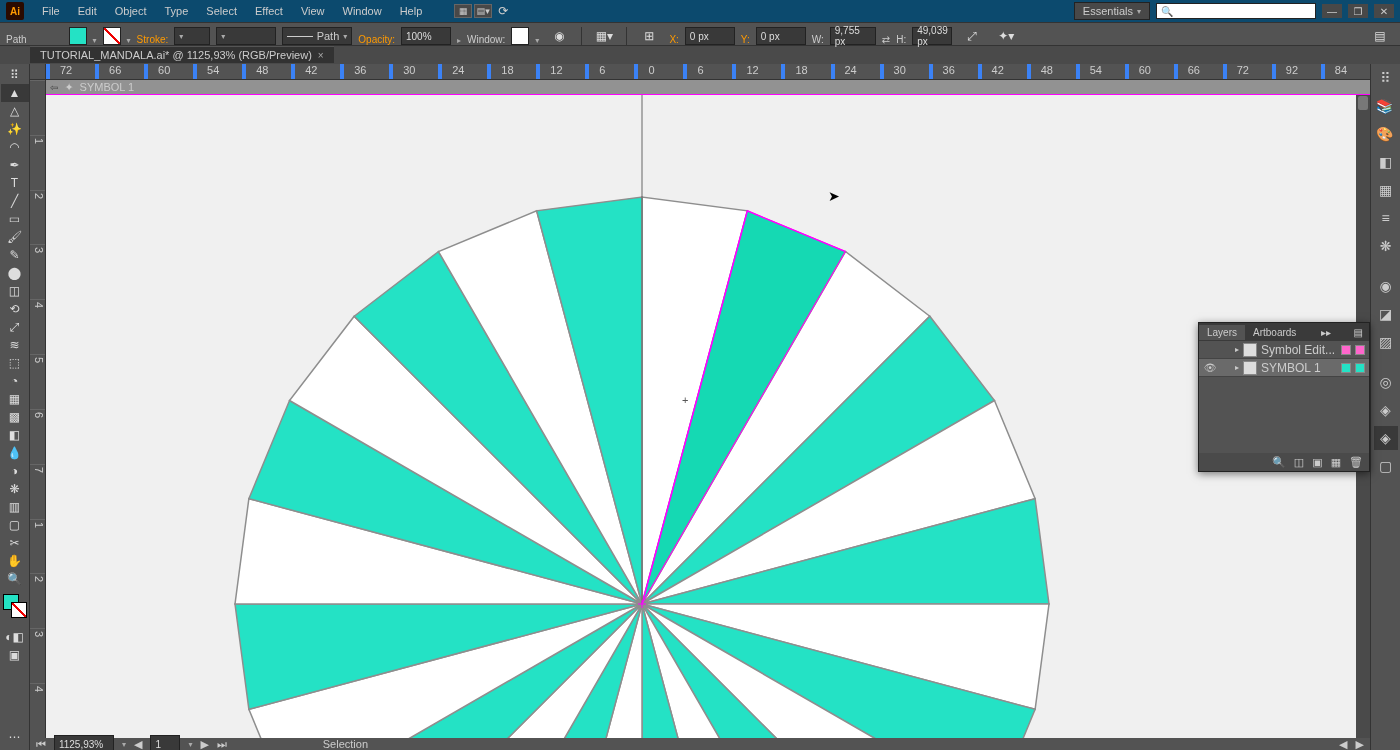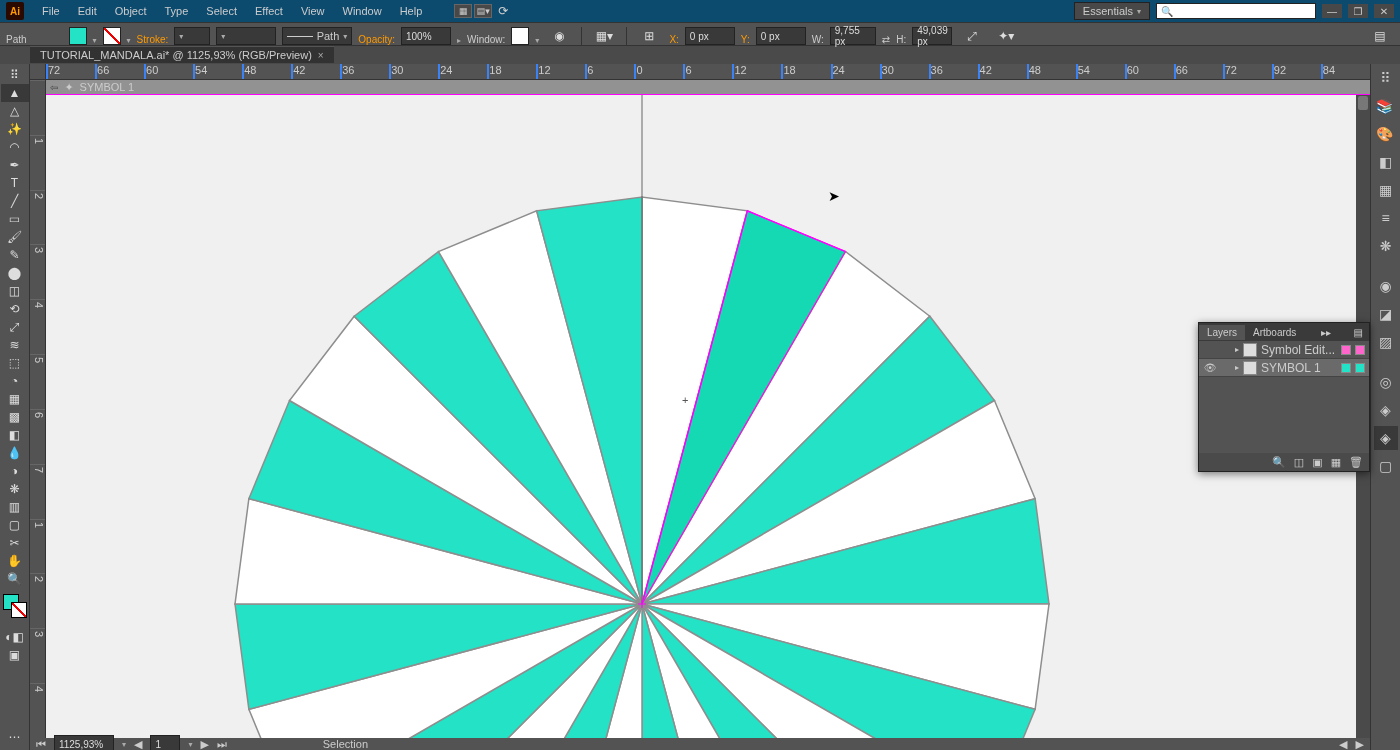--- a/index.html
+++ b/index.html
@@ -30,21 +30,21 @@
 .toolbox { position:absolute; left:0; top:0; width:30px; bottom:0; background:#535353; border-right:1px solid #333; display:flex; flex-direction:column; align-items:center; padding-top:2px; gap:0;}
 .tool { width:28px; height:18px; display:flex; align-items:center; justify-content:center; font-size:12px; color:#ddd; cursor:default;}
 .color-tools { margin-top:4px; position:relative; width:28px; height:32px;}
 .color-fg { position:absolute; width:16px; height:16px; background:#24E2C5; border:1px solid #000; left:2px; top:2px;}
 .color-bg { position:absolute; width:16px; height:16px; background:#fff; border:1px solid #000; left:10px; top:10px;}
 .color-bg::after{content:"";position:absolute;inset:0;background:linear-gradient(to top right,transparent 45%,#e00 45%,#e00 55%,transparent 55%);}
 .rightdock { position:absolute; right:0; top:0; width:30px; bottom:0; background:#535353; border-left:1px solid #333; display:flex; flex-direction:column; align-items:center; padding-top:2px; gap:4px;}
 .dock-icon { width:24px; height:24px; display:flex; align-items:center; justify-content:center; font-size:14px; color:#ccc;}
 .canvas-area { position:absolute; left:30px; right:30px; top:0; bottom:12px; background:#4b4b4b;}
 .ruler-h { position:absolute; left:16px; right:0; top:0; height:16px; background:#535353; border-bottom:1px solid #333; display:flex; font-size:9px; color:#aaa;}
-.ruler-h span { flex:1; border-left:2px solid #3b82f6; padding-left:0;}
+.ruler-h span { flex:1; border-left:4px solid #3b82f6; padding-left:10px;}
 .ruler-v { position:absolute; left:0; top:16px; width:16px; bottom:0; background:#535353; border-right:1px solid #333; display:flex; flex-direction:column; font-size:9px; color:#aaa;}
 .ruler-v span { flex:1; border-top:1px solid #666; padding-top:2px; writing-mode:vertical-rl;}
 .ruler-corner{position:absolute;left:0;top:0;width:16px;height:16px;background:#535353;border-right:1px solid #333;border-bottom:1px solid #333;}
 .breadcrumb { position:absolute; left:16px; top:16px; right:0; height:14px; background:#929292; display:flex; align-items:center; padding-left:4px; gap:6px; font-size:10px; color:#222; z-index:5;}
 .bc-arrow { font-size:10px; color:#444;}
 .canvas { position:absolute; left:16px; top:30px; right:0; bottom:0; background:#f0f0f0; overflow:hidden;}
 .magenta-line { position:absolute; left:0; right:0; top:0; height:1px; background:#ff00ff; z-index:3;}
 .scrollbar-v { position:absolute; right:30px; top:30px; width:14px; bottom:12px; background:#4a4a4a;}
 .scroll-thumb-v { position:absolute; left:2px; right:2px; top:2px; height:14px; background:#787878; border-radius:2px;}
 .statusbar { position:absolute; left:30px; right:30px; bottom:0; height:12px; background:#535353; display:flex; align-items:center; gap:8px; padding:0 6px; font-size:9px; color:#bbb;}

